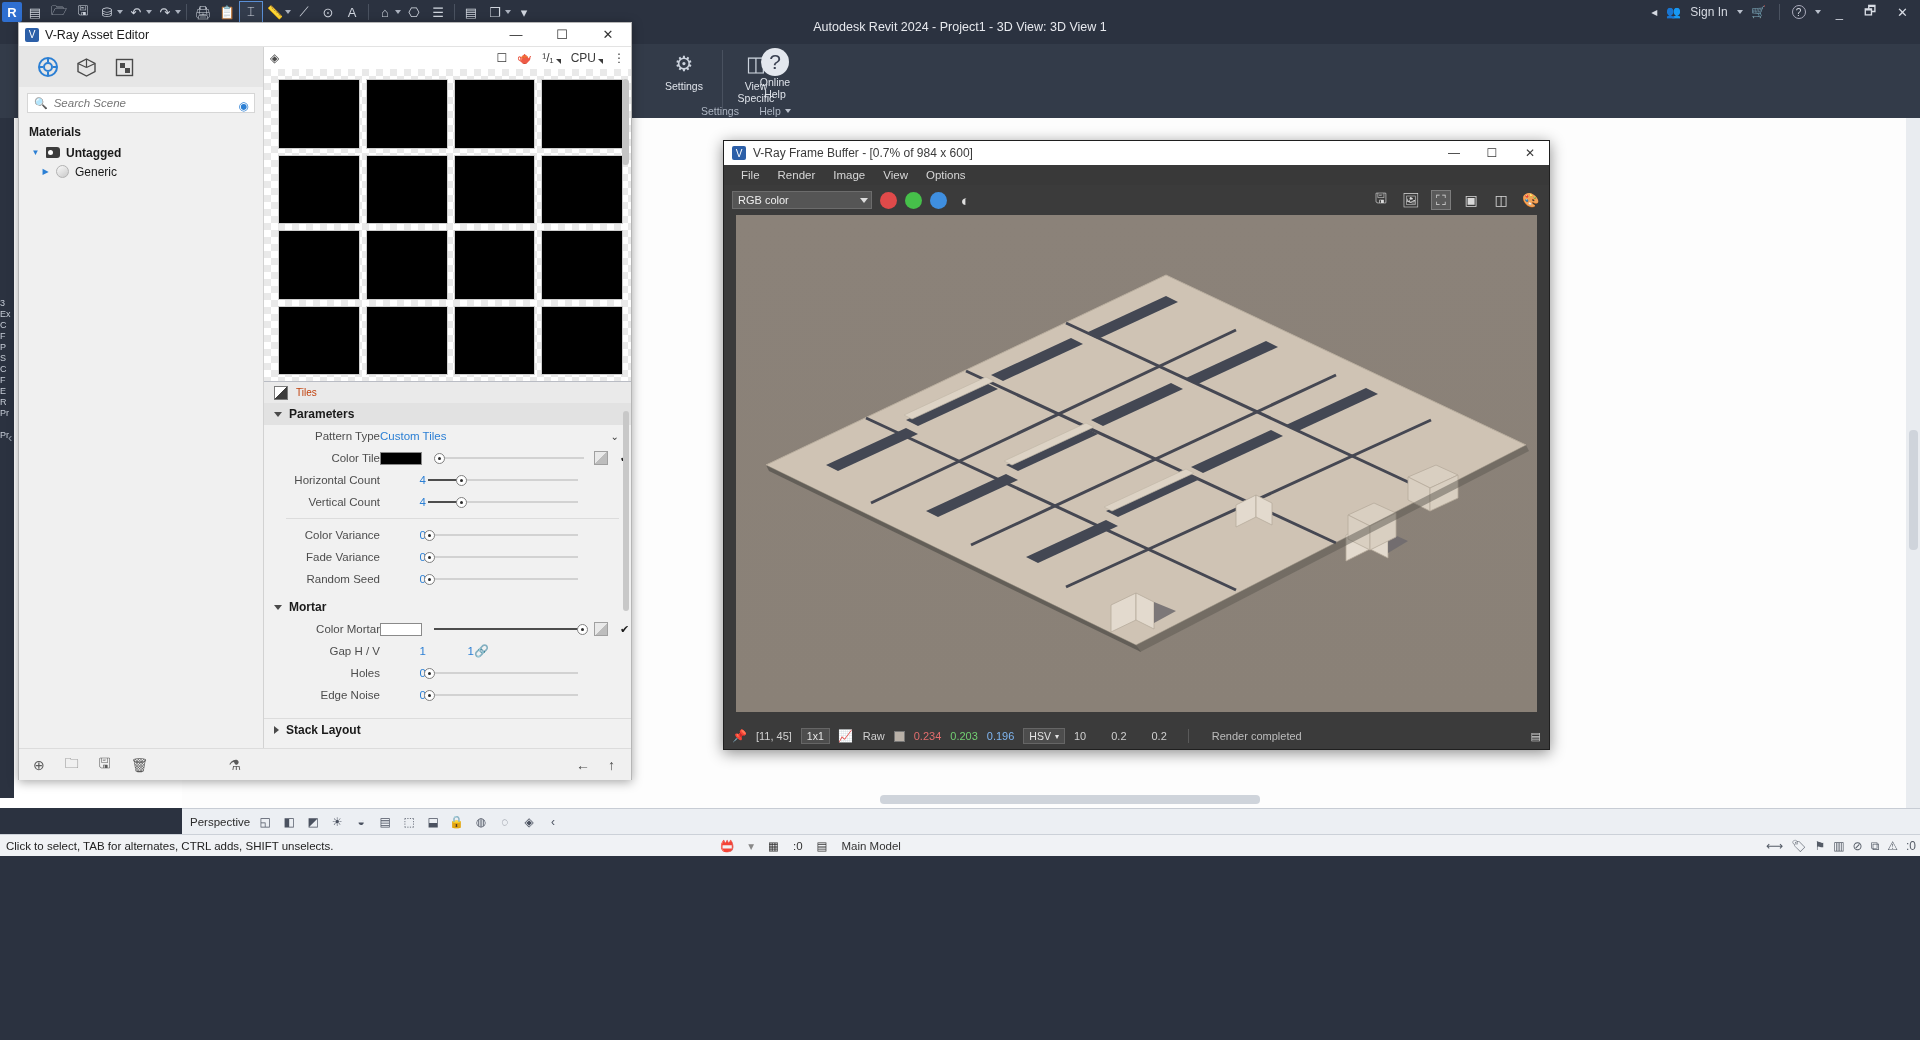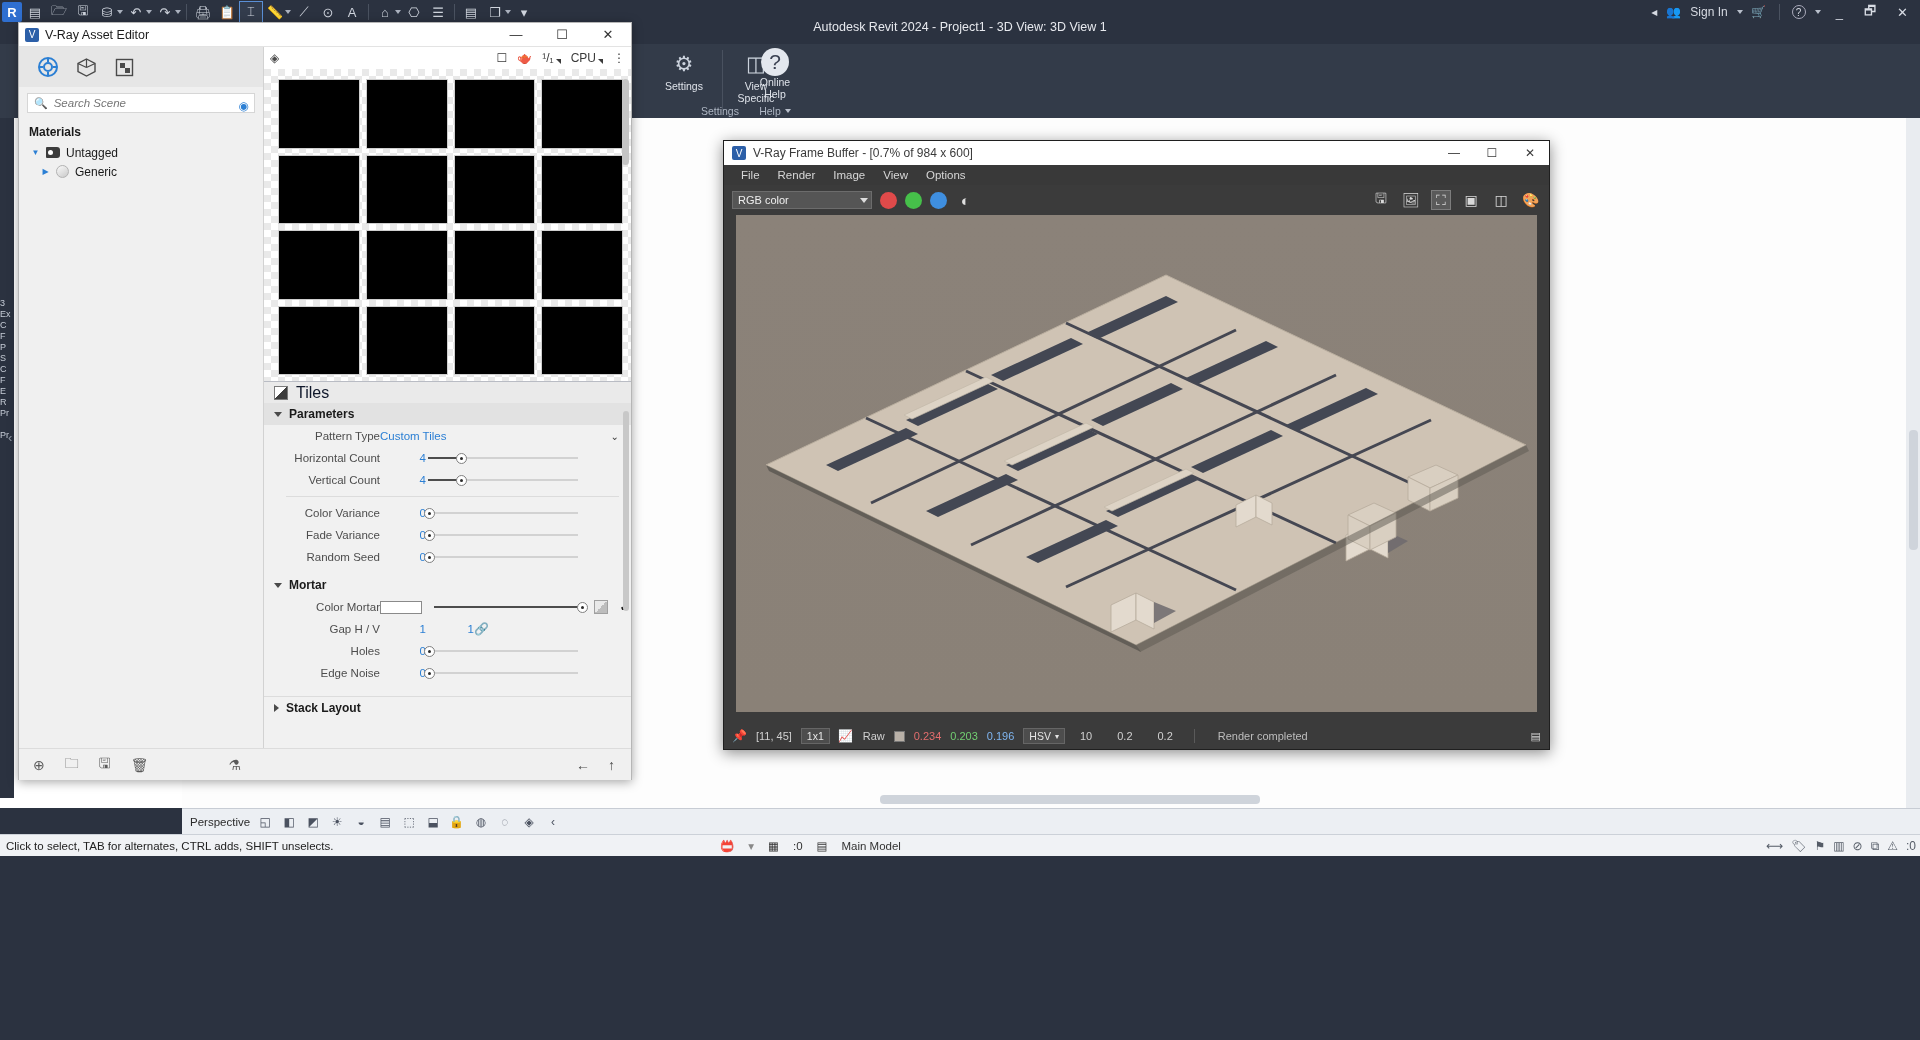--- a/index.html
+++ b/index.html
@@ -85,42 +85,42 @@
   .vae-search-clear { position:absolute; right:14px; top:52px; color:#2b7fd4; font-size:12px; }
 
   .tree { padding:10px 0 0 8px; font-size:12px; color:#1a1a1a; }
   .tree-head { font-weight:bold; padding:2px 0 4px 2px; }
   .tree-row { display:flex; align-items:center; gap:6px; height:19px; padding-left:4px; }
   .tree-row.indent { padding-left:14px; }
   .tw { width:9px; text-align:center; color:#2b7fd4; font-size:8px; }
   .tag-ico { width:14px;height:11px; background:#3c3c3c; position:relative; border-radius:1px 3px 3px 1px; }
   .tag-ico::after { content:''; position:absolute; left:2px; top:3px; width:5px;height:5px; background:#fff; border-radius:50%; }
   .sph-ico { width:13px;height:13px; border-radius:50%; background:linear-gradient(145deg,#fafafa,#c9c9c9); border:1px solid #b2b2b2; }
-  .tree-label { font-weight:normal; }
+  .tree-label { font-weight:bold; }
   .tree-label.sub { font-weight:normal; }
 
   .vae-bottom { position:absolute; left:0; bottom:0; width:285px; height:32px; background:#f0f0f0; border-top:1px solid #dcdcdc;
       display:flex; align-items:center; gap:20px; padding-left:14px; color:#5a5a5a; font-size:14px; }
 
   
   .prev-bar { height:22px; background:#fff; display:flex; align-items:center; padding:0 6px; gap:10px; }
   .prev-bar .left-ico { color:#4a4a4a; font-size:12px; }
   .prev-bar .spacer { flex:1; }
   .pb-ico { color:#3a3a3a; font-size:12px; display:flex; align-items:center; gap:2px; }
   .pb-sub { width:0;height:0;border-left:5px solid transparent;border-top:5px solid #3a3a3a; align-self:flex-end; margin-bottom:1px; }
 
   .preview-area { position:relative; height:312px; background:
       repeating-conic-gradient(#ffffff 0% 25%, #e9e9e9 0% 50%) 0 0/14px 14px; padding:10px 8px 8px 14px; }
   .swatch-grid { display:grid; grid-template-columns:repeat(4,1fr); gap:6px; height:296px; }
   .swatch { background:#000; border:1px solid #cfcfcf; }
   .prev-scroll { position:absolute; right:2px; top:10px; width:7px; height:86px; background:#c4c4c4; border-radius:4px; }
 
   .asset-header { height:22px; background:#eaeaea; border-top:1px solid #b9bcc4; display:flex; align-items:center; gap:8px; padding-left:10px; }
   .asset-icon { width:14px;height:14px; background:linear-gradient(135deg,#fff 50%, #3c3c3c 50%); border:1px solid #7a7a7a; }
-  .asset-name { font-size:16px; color:#0f172a; }
+  .asset-name { font-size:10px; color:#c2410c; }
 
   .param-scroll { position:relative; height:360px; overflow:hidden; background:#f1f1f1; }
   .sec-head { height:22px; background:#e2e2e2; display:flex; align-items:center; gap:7px; padding-left:10px; font-size:12px; font-weight:bold; color:#1a1a1a; }
   .sec-head.sub { background:transparent; padding-left:10px; }
   .tri { width:0;height:0; border-left:4px solid transparent;border-right:4px solid transparent;border-top:5px solid #4a4a4a; }
   .tri.right { border:0; border-top:4px solid transparent;border-bottom:4px solid transparent;border-left:5px solid #4a4a4a; }
 
   .prow { display:flex; align-items:center; height:22px; padding-left:12px; font-size:11.5px; color:#3b3b3b;text-align:right; }
   .plabel { width:104px; color:#4d4d4d; }
   .pval { width:46px; color:#2b7fd4; }
@@ -438,20 +438,30 @@
         </div>
         <div class="prow">
           <span class="plabel">Pattern Type</span>
           <span class="pdrop">
             <span>Custom Tiles</span>
             <span class="chev">⌄</span>
           </span>
         </div>
 
 
+        <div class="prow">
+          <span class="plabel" style="padding-left:10px">Color Tile</span>
+          <span class="colorbox" id="cb-tile" style="background: rgb(0, 0, 0);"></span>
+          <span class="slider" style="width:150px;margin-left:12px">
+            <span class="strack"></span>
+              <span class="sknob" style="left:0px"></span>
+          </span>
+          <span class="tex-btn"></span>
+          <span class="chk">✔</span>
+        </div>
 
         <div class="prow">
           <span class="plabel" style="padding-left:10px">Horizontal Count</span>
           <span class="pval">4</span>
           <span class="slider" style="width:150px;margin-left:2px">
             <span class="strack"></span>
               <span class="sfill" style="width:32px"></span>
               <span class="sknob" style="left:28px"></span>
           </span>
         </div>
@@ -670,20 +680,20 @@
     <span style="font-size:12px">📈</span>
     <span>Raw</span>
     <span class="st-swatch"></span>
     <span class="st-r">0.234</span>
     <span class="st-g">0.203</span>
     <span class="st-b">0.196</span>
     <span class="st-box" style="display:flex;align-items:center;gap:4px">
       <span>HSV</span>
         <span style="font-size:8px">▾</span>
     </span>
-    <span style="margin-left:6px">10</span>
+    <span style="">10</span>
     <span style="margin-left:16px">0.2</span>
     <span style="margin-left:16px">0.2</span>
     <span class="vfb-sep" style="margin-left:12px"></span>
     <span class="st-msg">Render completed</span>
     <span class="st-right">▤</span>
   </div>
 </div>
 
 </body></html>

